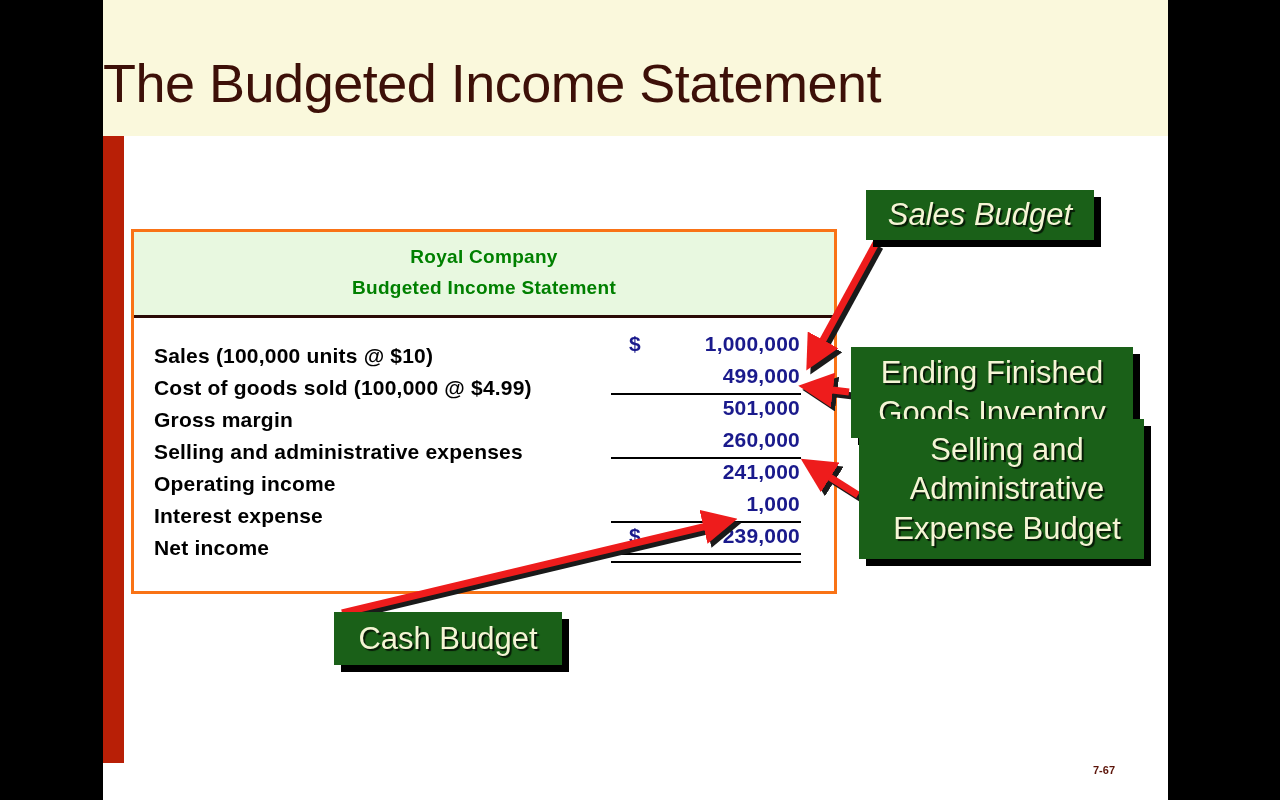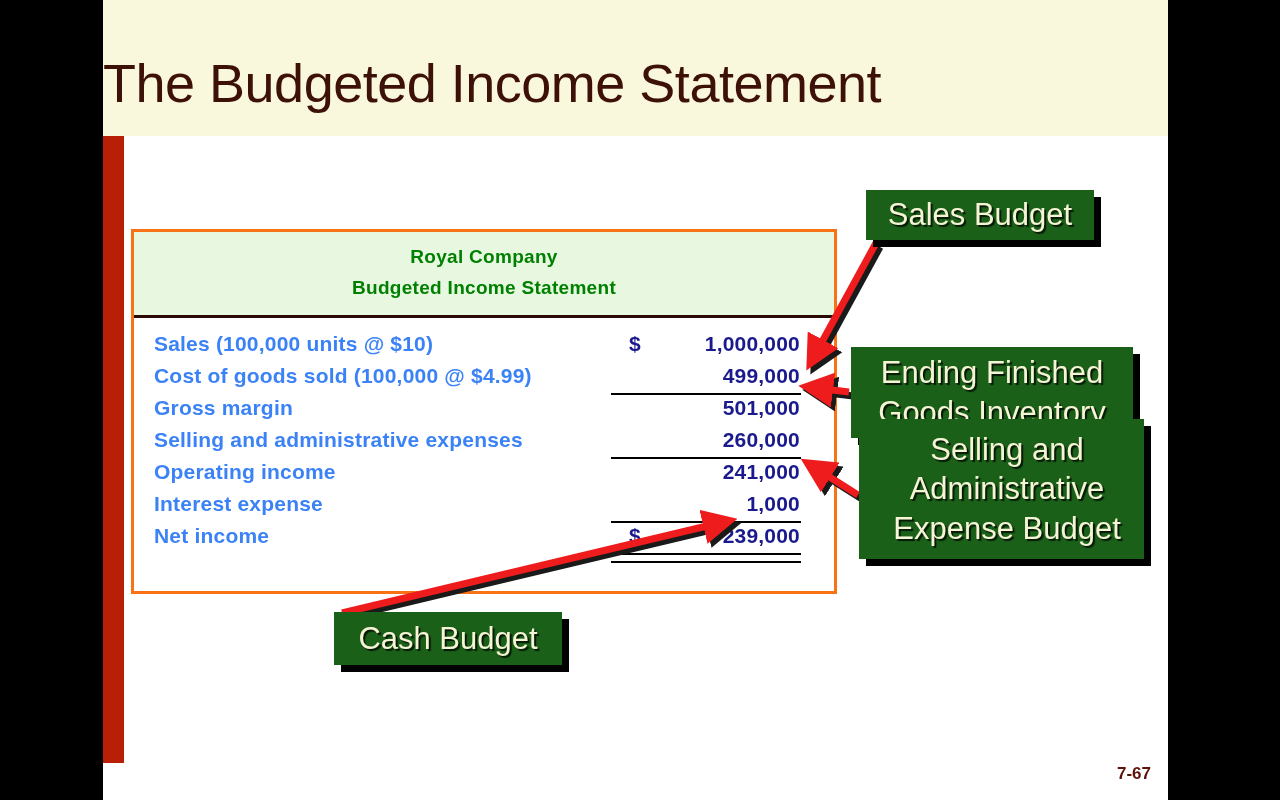--- a/index.html
+++ b/index.html
@@ -87,25 +87,25 @@
     padding: 14px 0 0 0;
   }
   .srow {
     position: relative;
     height: 32px;
     white-space: nowrap;
   }
   .slabel {
     position: absolute;
     left: 20px;
-    top: 0;
+    top: 12px;
     font-family: "Liberation Sans", sans-serif;
     font-size: 21px;
     font-weight: bold;
-    color: #3b82f6;
+    color: #000000;
     letter-spacing: 0.2px;
   }
   .scur {
     position: absolute;
     left: 495px;
     top: 0;
     width: 22px;
     text-align: left;
     font-family: "Liberation Sans", sans-serif;
     font-size: 21px;
@@ -160,45 +160,44 @@
   .callout-text {
     font-family: "Liberation Sans", sans-serif;
     font-size: 31px;
     font-weight: 400;
     color: #f5f5d5;
     line-height: 1.27;
     text-shadow: 2px 2px 1px rgba(0,0,0,0.75);
     white-space: pre-line;
   }
 
-  #callout-sales       { left: 763px; top: 190px; width: 228px; height: 50px; }
+  #callout-sales       { left: 763px; top: 190px; width: 228px; height: 50px; font-style: italic; }
   #callout-ending      { left: 748px; top: 303px; width: 282px; height: 91px; margin-top: 44px; }
   #callout-selling     { left: 756px; top: 419px; width: 285px; height: 140px; padding-left: 11px; }
   #callout-cash        { left: 231px; top: 612px; width: 228px; height: 53px; }
 
   
   #arrow-layer {
     position: absolute;
     left: 0;
     top: 0;
     width: 1065px;
     height: 800px;
     pointer-events: none;
   }
 
   
   #slide-number {
     position: absolute;
     left: 990px;
     top: 764px;
     font-family: "Liberation Sans", sans-serif;
-    font-size: 17px;
+    font-size: 11px;
     font-weight: bold;
     color: #5c1409;
-    margin-left: 24px;
   }
 </style>
 </head>
 <body>
 
 <div id="slide">
 
   <div id="title-band">
     <div id="title-text">The Budgeted Income Statement</div>
   </div>

